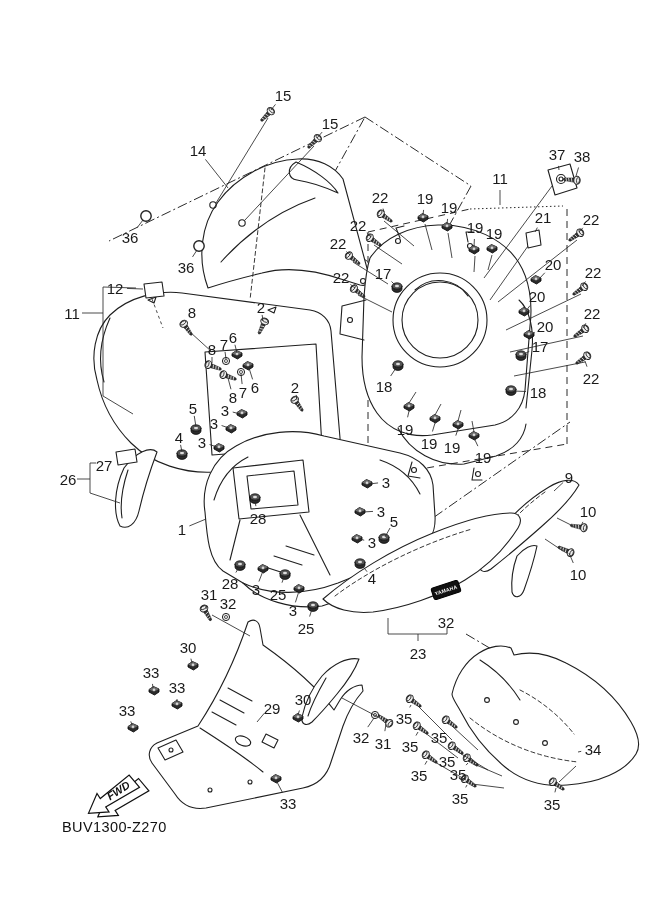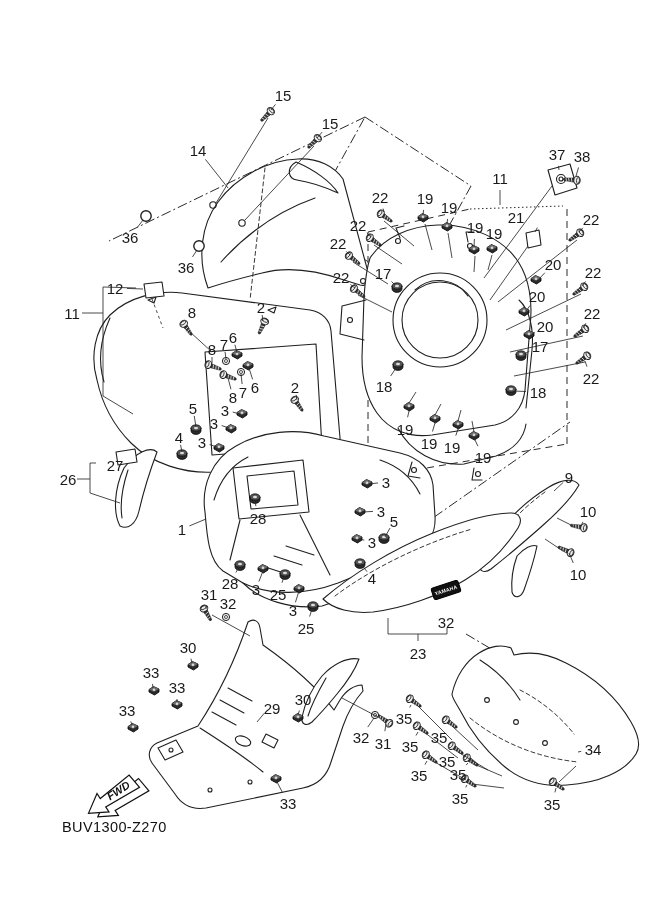--- a/index.html
+++ b/index.html
@@ -441,35 +441,35 @@
       <span class="callout" style="left: 449px; top: 207px;">19</span>
       <span class="callout" style="left: 475px; top: 227px;">19</span>
       <span class="callout" style="left: 494px; top: 233px;">19</span>
       <span class="callout" style="left: 405px; top: 429px;">19</span>
       <span class="callout" style="left: 429px; top: 443px;">19</span>
       <span class="callout" style="left: 452px; top: 447px;">19</span>
       <span class="callout" style="left: 483px; top: 457px;">19</span>
       <span class="callout" style="left: 553px; top: 264px;">20</span>
       <span class="callout" style="left: 537px; top: 296px;">20</span>
       <span class="callout" style="left: 545px; top: 326px;">20</span>
-      <span class="callout" style="left: 516px; top: 217px;">21</span>
+      <span class="callout" style="left: 543px; top: 217px;">21</span>
       <span class="callout" style="left: 380px; top: 197px;">22</span>
       <span class="callout" style="left: 358px; top: 225px;">22</span>
       <span class="callout" style="left: 338px; top: 243px;">22</span>
       <span class="callout" style="left: 341px; top: 277px;">22</span>
       <span class="callout" style="left: 591px; top: 219px;">22</span>
       <span class="callout" style="left: 593px; top: 272px;">22</span>
       <span class="callout" style="left: 592px; top: 313px;">22</span>
       <span class="callout" style="left: 591px; top: 378px;">22</span>
       <span class="callout" style="left: 418px; top: 653px;">23</span>
       <span class="callout" style="left: 446px; top: 622px;">32</span>
       <span class="callout" style="left: 278px; top: 594px;">25</span>
       <span class="callout" style="left: 306px; top: 628px;">25</span>
       <span class="callout" style="left: 68px; top: 479px;">26</span>
-      <span class="callout" style="left: 115px; top: 465px;">27</span>
+      <span class="callout" style="left: 104px; top: 465px;">27</span>
       <span class="callout" style="left: 258px; top: 518px;">28</span>
       <span class="callout" style="left: 230px; top: 583px;">28</span>
       <span class="callout" style="left: 272px; top: 708px;">29</span>
       <span class="callout" style="left: 188px; top: 647px;">30</span>
       <span class="callout" style="left: 303px; top: 699px;">30</span>
       <span class="callout" style="left: 209px; top: 594px;">31</span>
       <span class="callout" style="left: 383px; top: 743px;">31</span>
       <span class="callout" style="left: 228px; top: 603px;">32</span>
       <span class="callout" style="left: 361px; top: 737px;">32</span>
       <span class="callout" style="left: 151px; top: 672px;">33</span>

